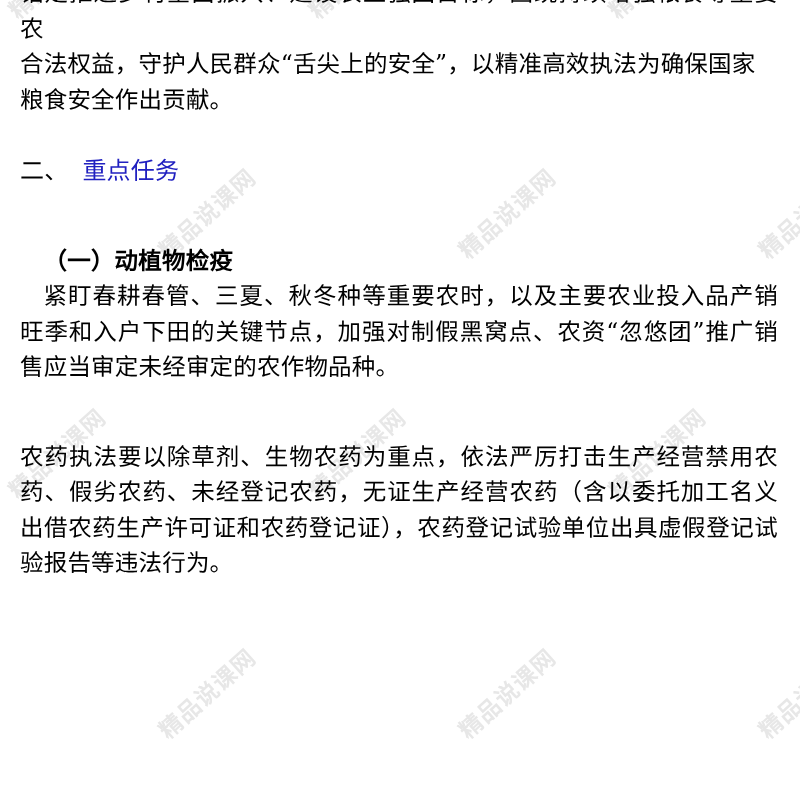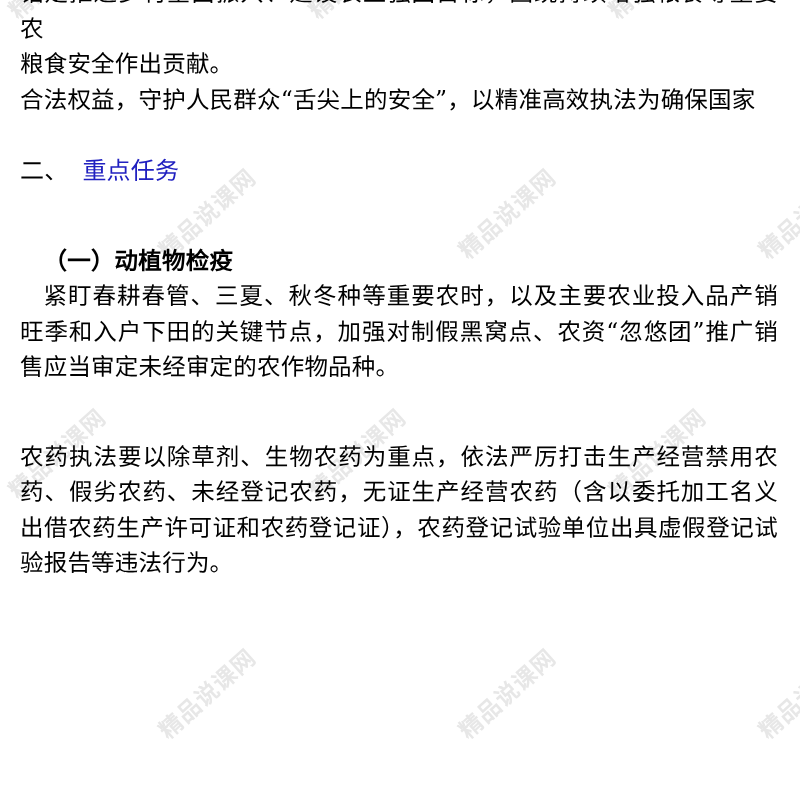--- a/index.html
+++ b/index.html
@@ -119,22 +119,22 @@
       <div class="watermark-mark" style="color: rgb(217, 217, 217); transform: rotate(-42deg); left: 600px; top: 480px;">精品说课网</div>
       <div class="watermark-mark" style="color: rgb(217, 217, 217); transform: rotate(-42deg); left: 150px; top: 720px;">精品说课网</div>
       <div class="watermark-mark" style="color: rgb(217, 217, 217); transform: rotate(-42deg); left: 450px; top: 720px;">精品说课网</div>
       <div class="watermark-mark" style="color: rgb(217, 217, 217); transform: rotate(-42deg); left: 750px; top: 720px;">精品说课网</div>
     </div>
 
   <div id="content">
 
     <div id="top-continuation">
       <div class="doc-line">锚定推进乡村全面振兴、建设农业强国目标，围绕持续增强粮食等重要农</div>
+      <div class="doc-line">合法权益，守护人民群众“舌尖上的安全”，以精准高效执法为确保国家</div>
       <div class="doc-line">粮食安全作出贡献。</div>
-      <div class="doc-line">合法权益，守护人民群众“舌尖上的安全”，以精准高效执法为确保国家</div>
     </div>
 
     <div style="height:153px"></div>
 
     <div class="doc-heading">
       <span class="heading-number">二、</span><span class="heading-title">重点任务</span>
     </div>
 
     <div class="gap-md"></div>
 

